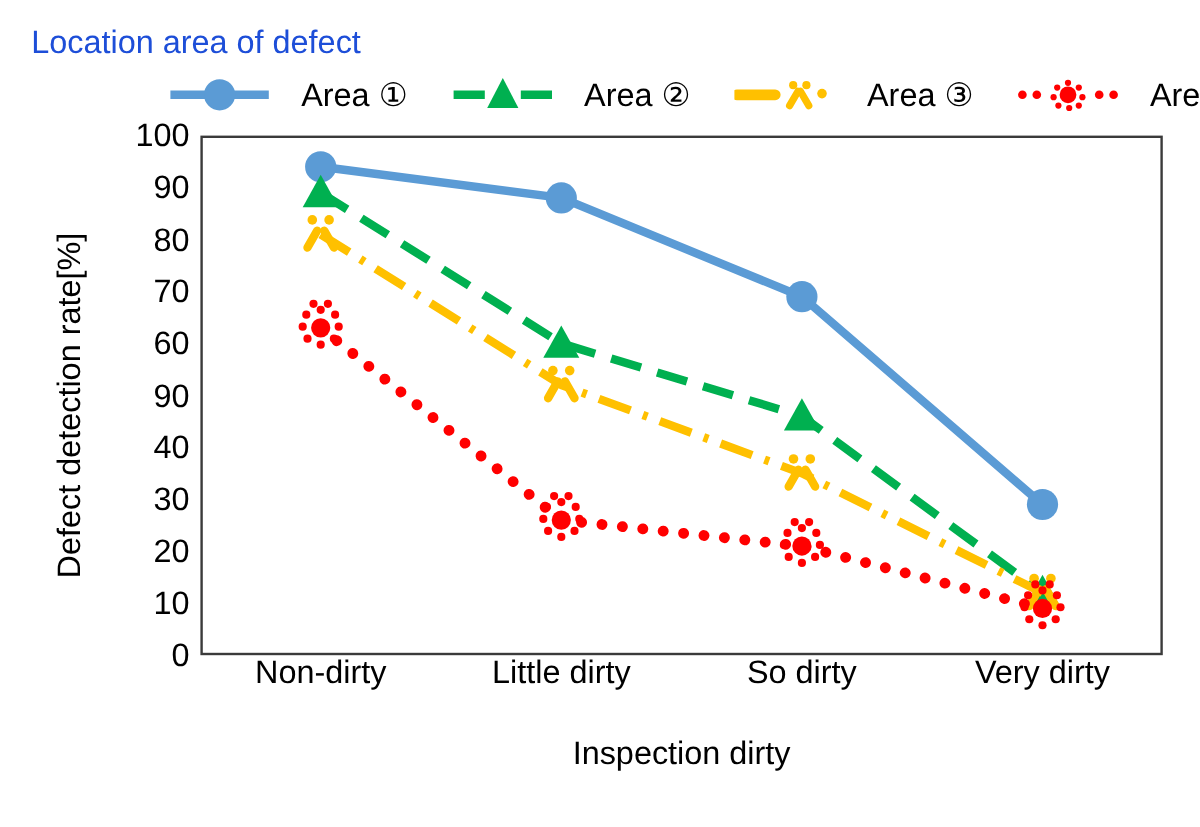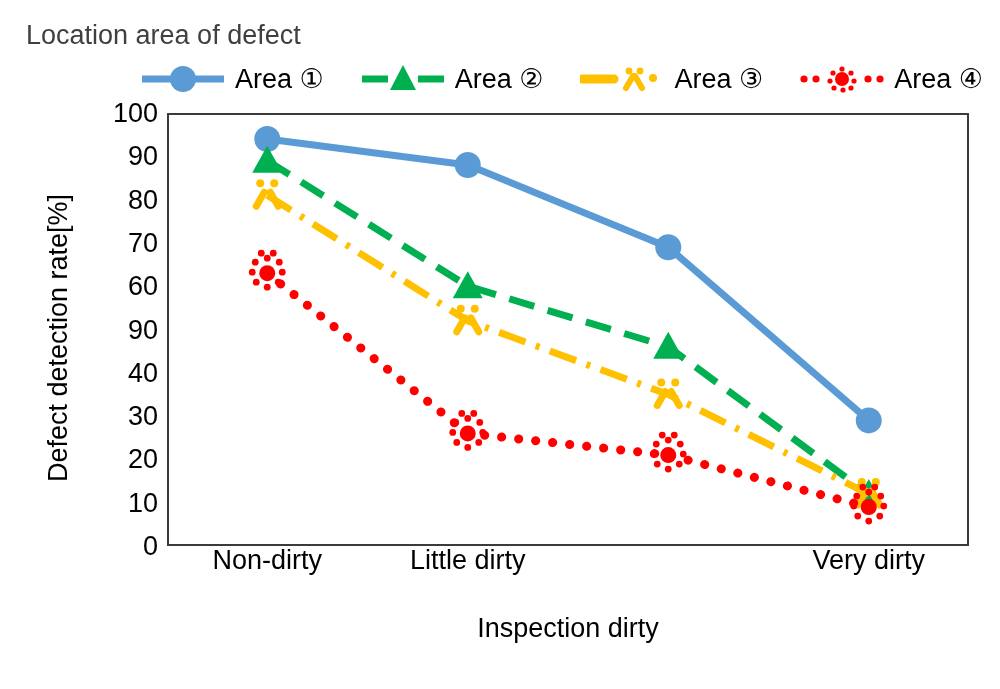--- a/index.html
+++ b/index.html
@@ -18,41 +18,41 @@
     height: 689px;
     overflow: hidden;
     background: #ffffff;
   }
   .chart-title {
     position: absolute;
     left: 26px;
     top: 20px;
     font-size: 27px;
     line-height: 30px;
-    color: #404040;
+    color: #1d4ed8;
     white-space: nowrap;
   }
   
   .legend {
     position: absolute;
     left: 140px;
     top: 58px;
     width: 850px;
     height: 42px;
     display: flex;
     flex-direction: row;
     align-items: center;
     justify-content: flex-start;
     gap: 36px;
   }
   .legend-item {
     display: flex;
     flex-direction: row;
     align-items: center;
-    gap: 9px;
+    gap: 25px;
     white-space: nowrap;
   }
   .legend-swatch {
     width: 86px;
     height: 34px;
     display: block;
   }
   .legend-label {
     font-size: 27px;
     line-height: 30px;
@@ -297,18 +297,19 @@
         <circle cx="701.75" cy="408.03" r="3.4" fill="#ff0000"></circle>
         <circle cx="712.75" cy="403.03" r="3.4" fill="#ff0000"></circle>
         <circle cx="695.75" cy="374.03" r="3.4" fill="#ff0000"></circle>
         <circle cx="707.75" cy="374.03" r="3.4" fill="#ff0000"></circle>
       </g>
     </svg>
 
   <div class="x-ticklabels">
       <div class="x-ticklabel" style="left: 100.25px;">Non-dirty</div>
       <div class="x-ticklabel" style="left: 300.75px;">Little dirty</div>
+      <div class="x-ticklabel" style="left: 501.25px;">So dirty</div>
       <div class="x-ticklabel" style="left: 701.75px;">Very dirty</div>
     </div>
 
   <div class="x-axis-title">Inspection dirty</div>
 
 </div>
 
 </body></html>

